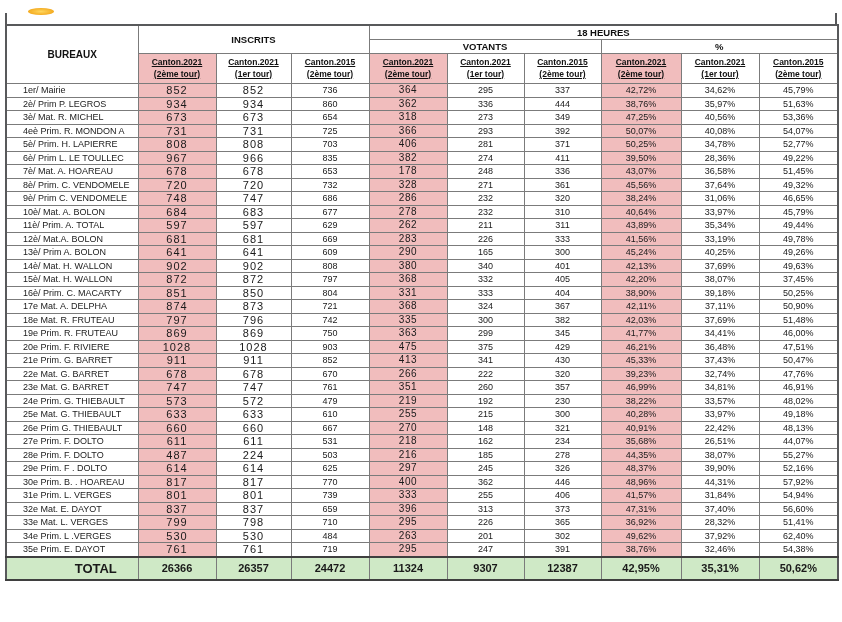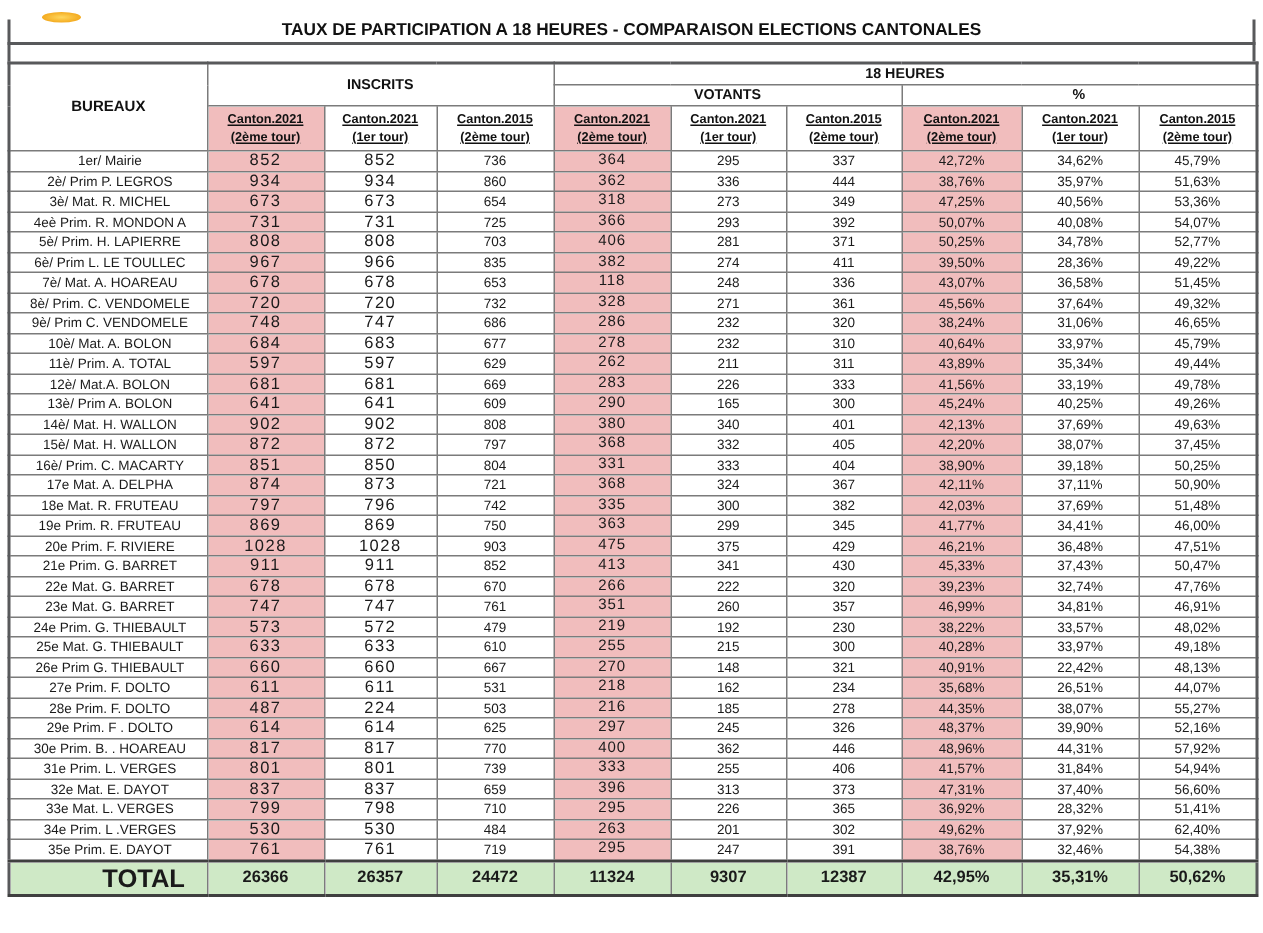--- a/index.html
+++ b/index.html
@@ -22,38 +22,37 @@
   table{
     border-collapse:collapse;table-layout:fixed;width:832px;
     border:2px solid #58595b;
   }
   th,td{border:1px solid #7b7b7b;overflow:hidden;white-space:nowrap;padding:0;}
   thead th{font-weight:bold;color:#111;background:#fff;}
   th.bureaux{font-size:10px;}
   th.grp{font-size:9.5px;height:13px;}
   th.sub{font-size:8.5px;line-height:1.35;height:29px;vertical-align:middle;text-decoration:underline;}
   tbody td{height:12.5px;line-height:12.5px;text-align:center;font-size:9px;}
-  tbody td.name{text-align:center;padding-left:2px;}
+  tbody td.name{text-align:left;padding-left:16px;}
   tbody td.big{font-size:11px;letter-spacing:1px;}
   tbody td.med{font-size:10px;letter-spacing:.6px;}
   .pink{background:var(--pink,#F1BDBD);}
   tfoot th,tfoot td{
     background:var(--green,#CFE9C6);font-weight:bold;height:21px;line-height:21px;
     text-align:center;font-size:11px;
     border-top:2px solid #3f3f3f;border-bottom:2px solid #3f3f3f;
   }
-  tfoot th{font-size:17px;padding-left:47px;}
+  tfoot th{font-size:13px;padding-left:47px;}
 </style>
 </head>
 <body style="--pink: #F1BDBD; --green: #CFE9C6;">
 
 <div class="ymark"></div>
 
 <div class="frame">
-  <div class="title-box second">TAUX DE PARTICIPATION A 18 HEURES - COMPARAISON ELECTIONS CANTONALES</div>
   <div class="gap"></div>
 
   <table>
     <colgroup>
       <col style="width:132px">
         <col style="width:78px">
         <col style="width:75px">
         <col style="width:78px">
       <col style="width:78px">
         <col style="width:77px">
@@ -182,21 +181,21 @@
           <td>411</td>
           <td class="pink">39,50%</td>
           <td>28,36%</td>
           <td>49,22%</td>
         </tr>
         <tr>
           <td class="name">7è/ Mat. A. HOAREAU</td>
           <td class="pink big">678</td>
           <td class="big">678</td>
           <td>653</td>
-          <td class="pink med">118</td>
+          <td class="pink med">178</td>
           <td>248</td>
           <td>336</td>
           <td class="pink">43,07%</td>
           <td>36,58%</td>
           <td>51,45%</td>
         </tr>
         <tr>
           <td class="name">8è/ Prim. C. VENDOMELE</td>
           <td class="pink big">720</td>
           <td class="big">720</td>

